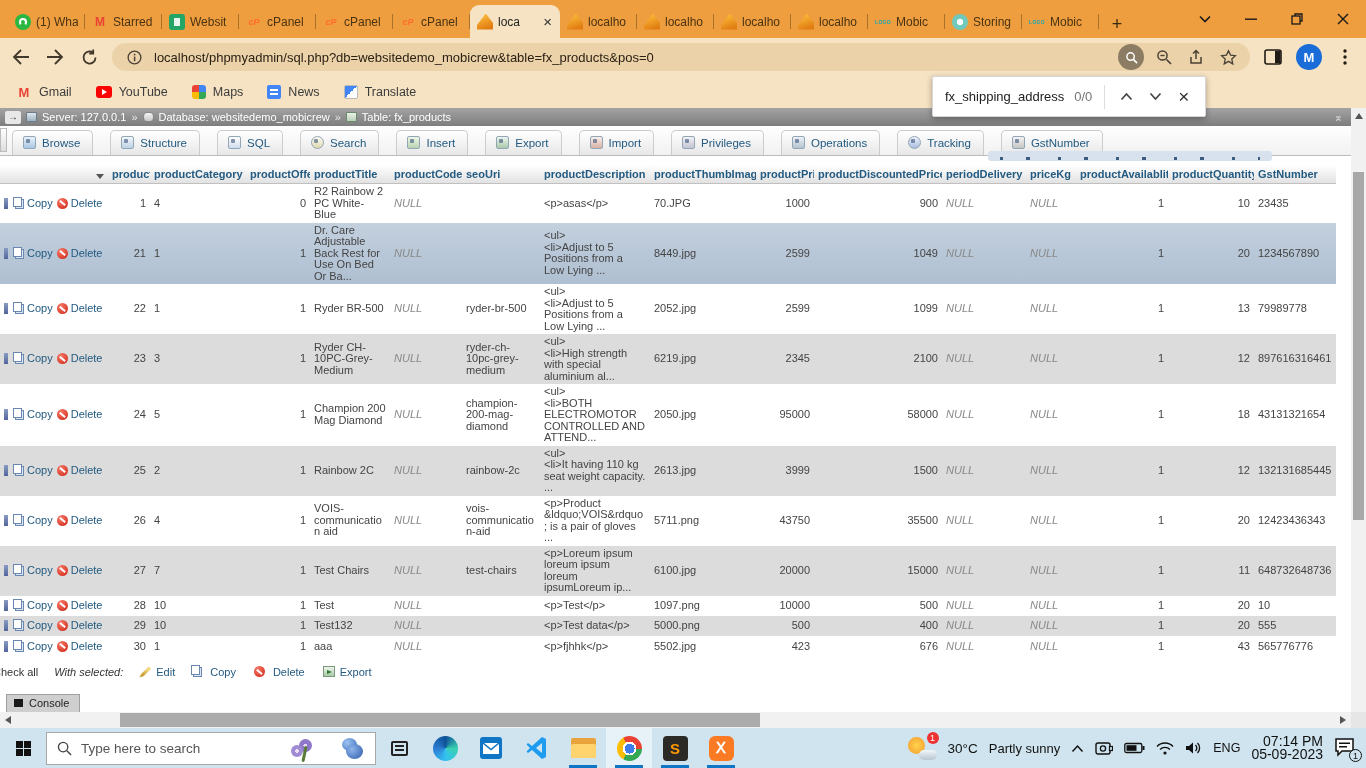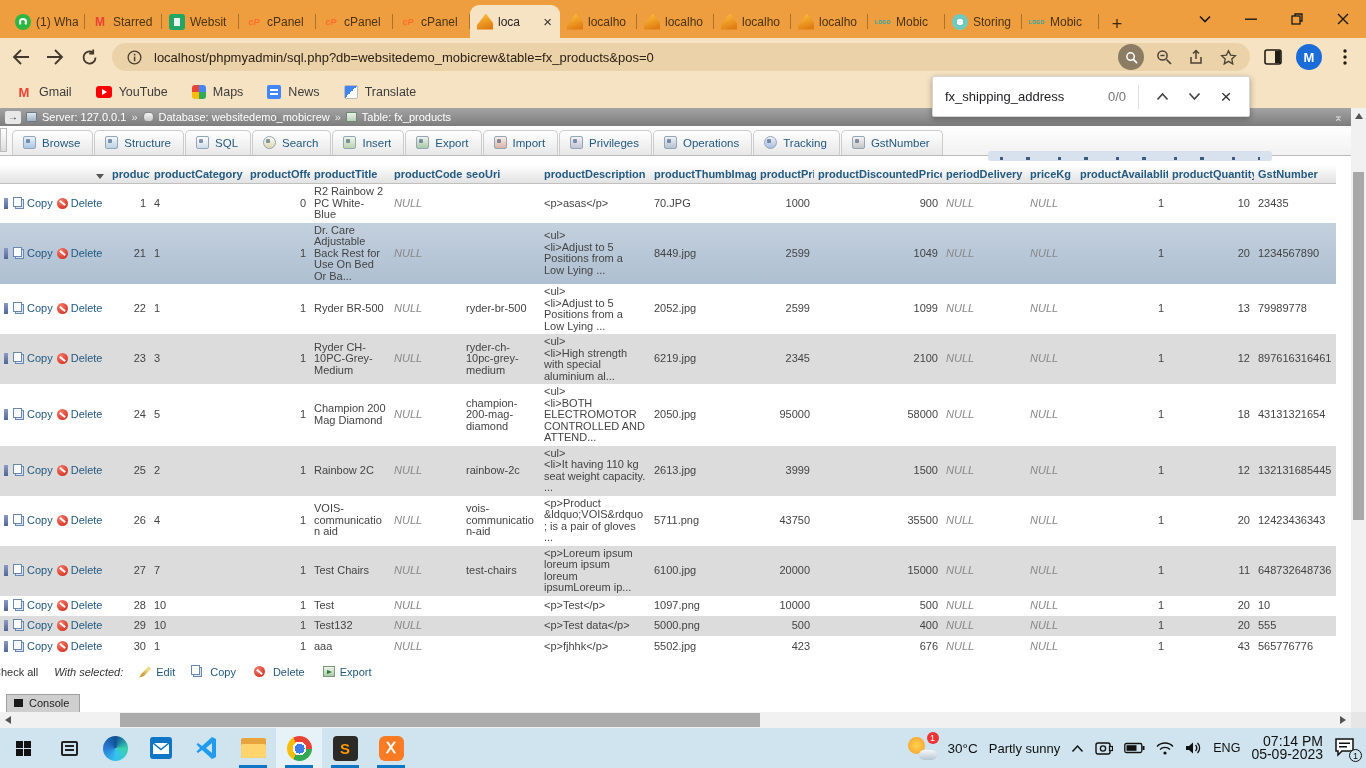--- a/index.html
+++ b/index.html
@@ -43,38 +43,38 @@
   .bmico { width:16px; height:16px; display:inline-flex; align-items:center; justify-content:center; font-weight:bold; }
   .bm-gmail { color:#ea4235; font-size:13px; }
   .bm-youtube { width:16px; height:12px; background:#f00; border-radius:3px; position:relative; }
   .bm-youtube::after { content:''; position:absolute; left:6px; top:3px; border-left:5px solid #fff; border-top:3px solid transparent; border-bottom:3px solid transparent; }
   .bm-maps { width:14px; height:14px; border-radius:3px; background:conic-gradient(#4285f4 0 25%,#34a853 0 50%,#fbbc05 0 75%,#ea4335 0); }
   .bm-news { width:14px; height:14px; border-radius:2px; background:#4285f4; position:relative; }
   .bm-news::after { content:''; position:absolute; left:3px; right:3px; top:4px; height:2px; background:#fff; box-shadow:0 4px 0 #fff; }
   .bm-translate { width:14px; height:14px; border-radius:2px; border:1px solid #bbb; background:linear-gradient(135deg,#4285f4 50%,#fff 50%); }
 
   
-  .findbar { position:absolute; left:932px; top:76px; width:318px; height:41px; background:#fff; border:1px solid #d6d6d6; border-radius:2px; box-shadow:0 2px 6px rgba(0,0,0,.32); display:flex; align-items:center; padding:0 12px; gap:10px; z-index:60; font-size:13px; color:#202124; }
+  .findbar { position:absolute; left:932px; top:76px; width:274px; height:41px; background:#fff; border:1px solid #d6d6d6; border-radius:2px; box-shadow:0 2px 6px rgba(0,0,0,.32); display:flex; align-items:center; padding:0 12px; gap:10px; z-index:60; font-size:13px; color:#202124; }
   .fb-matches { margin-left:auto; color:#757575; }
   .fb-div { width:1px; height:24px; background:#ddd; margin:0 2px; }
   .fb-btn { width:22px; height:22px; display:flex; align-items:center; justify-content:center; color:#444; }
   .fb-close { font-size:19px; color:#333; }
 
   
   .page { position:absolute; top:108px; left:0; right:15px; bottom:56px; background:#fff; overflow:hidden; font-size:11px; color:#444; }
   .breadcrumb { height:18px; background:linear-gradient(#a3a3a3,#7d7d7d); color:#fff; display:flex; align-items:center; gap:5px; padding:0 5px; font-size:11px; }
   .navtoggle { width:16px; height:13px; background:#e8e8e8; color:#333; font-size:10px; line-height:12px; text-align:center; border-radius:2px; }
   .bc-ico { width:11px; height:10px; display:inline-block; border-radius:1px; }
   .bc-server { background:linear-gradient(#dfe7ee,#9fb3c3); border:1px solid #6a7a88; }
   .bc-db { background:linear-gradient(#f4f4f4,#c9c9c9); border:1px solid #888; border-radius:40%/55%; }
   .bc-table { background:linear-gradient(#eaf2ea,#b9d0b9); border:1px solid #6a886a; }
   .bc-sep { color:#e8e8e8; }
   .scrolltop { margin-left:auto; color:#e0e0e0; font-size:11px; padding-right:3px; }
 
-  .pmatabs { height:30px; background:linear-gradient(#ffffff,#f1f1f1); border-bottom:1px solid #bbb; display:flex; align-items:flex-end; padding:3px 0 0 12px; gap:1px; }
+  .pmatabs { height:30px; background:linear-gradient(#ffffff,#f1f1f1); border-bottom:1px solid #bbb; display:flex; align-items:flex-end; padding:3px 0 0 12px; gap:17px; }
   .ptab { display:flex; align-items:center; gap:6px; padding:5px 12px 6px 10px; border:1px solid #ccc; border-bottom:none; border-radius:5px 5px 0 0; background:linear-gradient(#ffffff,#e7e7e7); color:#235a81; font-size:11.5px; white-space:nowrap; }
   .pico { width:13px; height:13px; border-radius:2px; border:1px solid #93a6b5; position:relative; }
   .pico::after { content:''; position:absolute; left:2px; top:2px; width:4px; height:4px; background:rgba(40,70,110,.55); border-radius:1px; }
   .pi-browse { background:linear-gradient(#eaf2fb,#a9c7e4); }
   .pi-structure { background:linear-gradient(#f3f7fb,#bdd2e4); }
   .pi-sql { background:linear-gradient(#ffffff,#cfdcec); }
   .pi-search { background:linear-gradient(#fdfdf2,#ddd8b0); border-radius:50%; }
   .pi-insert { background:linear-gradient(#eef6ea,#b9d4b0); }
   .pi-export { background:linear-gradient(#eef4ee,#a9c9a9); }
   .pi-import { background:linear-gradient(#f8eeea,#d9b2a4); }
@@ -723,20 +723,34 @@
 
   <div class="taskbar">
     <div class="tb-btn">
         <span class="winlogo">
           <span></span>
           <span></span>
           <span></span>
           <span></span>
         </span>
       </div>
+    <div class="tb-search">
+      <svg width="15" height="15" viewBox="0 0 16 16">
+          <circle cx="6.5" cy="6.5" r="5" fill="none" stroke="#444" stroke-width="1.4"></circle>
+          <path d="M10.5 10.5 L15 15" stroke="#444" stroke-width="1.6"></path>
+        </svg>
+      <span>Type here to search</span>
+      <span class="flowers">
+          <span class="fl fl3"></span>
+          <span class="fl fl4"></span>
+          <span class="fl fl5"></span>
+          <span class="fl fl1"></span>
+          <span class="fl fl2"></span>
+        </span>
+    </div>
     <div class="tb-btn">
         <span class="taskview"></span>
       </div>
     <div class="tb-btn">
         <span class="appic ai-edge"></span>
       </div>
     <div class="tb-btn">
         <svg width="24" height="24" viewBox="0 0 24 24">
           <rect x="1" y="1" width="22" height="22" rx="3" fill="#0f76c5"></rect>
           <rect x="4" y="7" width="16" height="11" fill="#fff"></rect>

